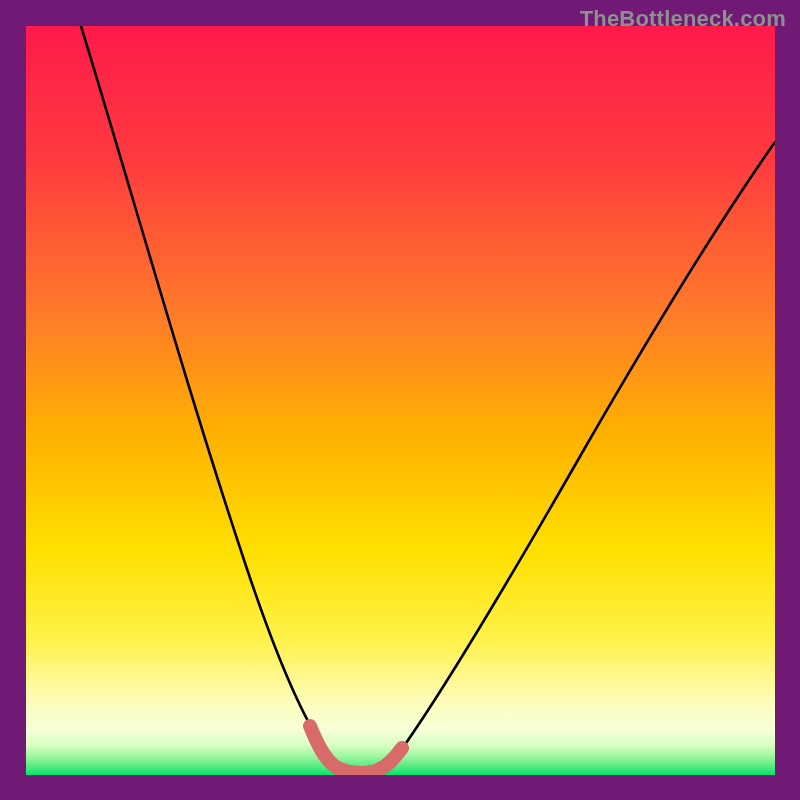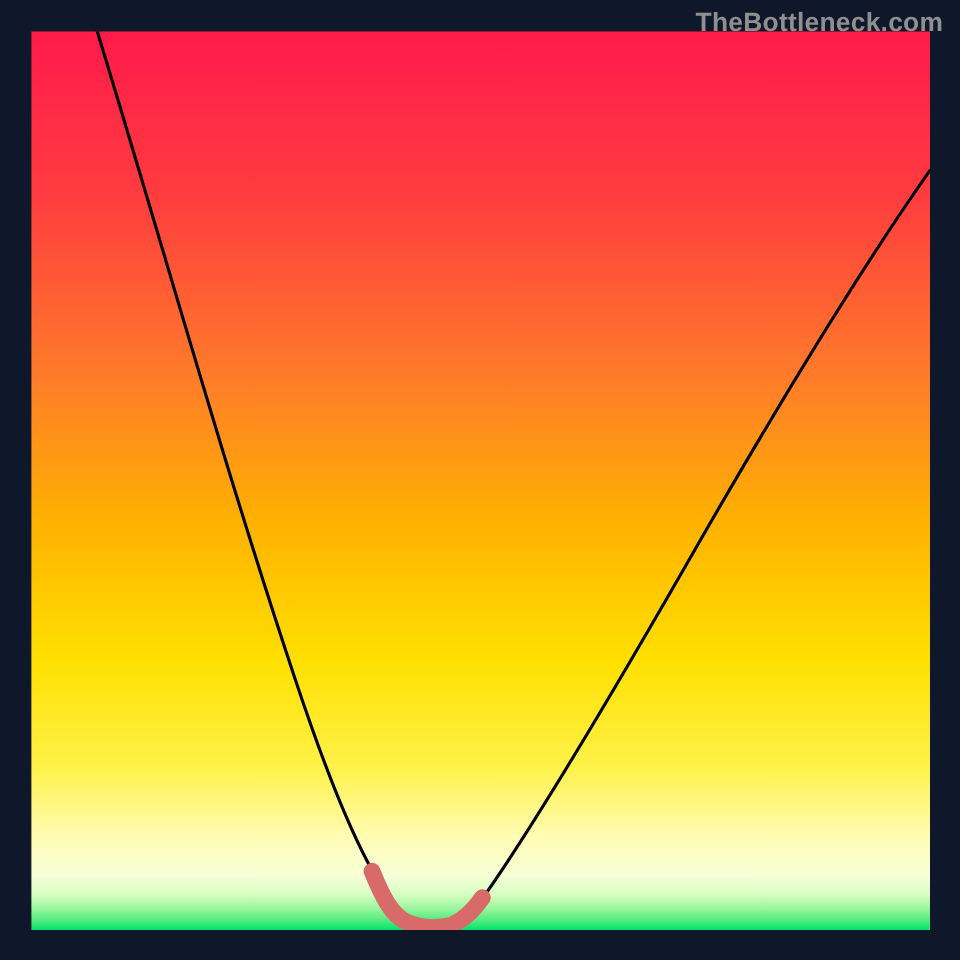--- a/index.html
+++ b/index.html
@@ -7,21 +7,21 @@
     padding: 0;
     width: 800px;
     height: 800px;
     background: #000000;
     overflow: hidden;
   }
   .outer {
     position: relative;
     width: 800px;
     height: 800px;
-    background: #0f172a;
+    background: #701a75;
   }
   .watermark {
     position: absolute;
     top: 6px;
     right: 14px;
     font-family: Arial, Helvetica, sans-serif;
     font-size: 22px;
     font-weight: 600;
     color: #8f8f8f;
     letter-spacing: 0.2px;

